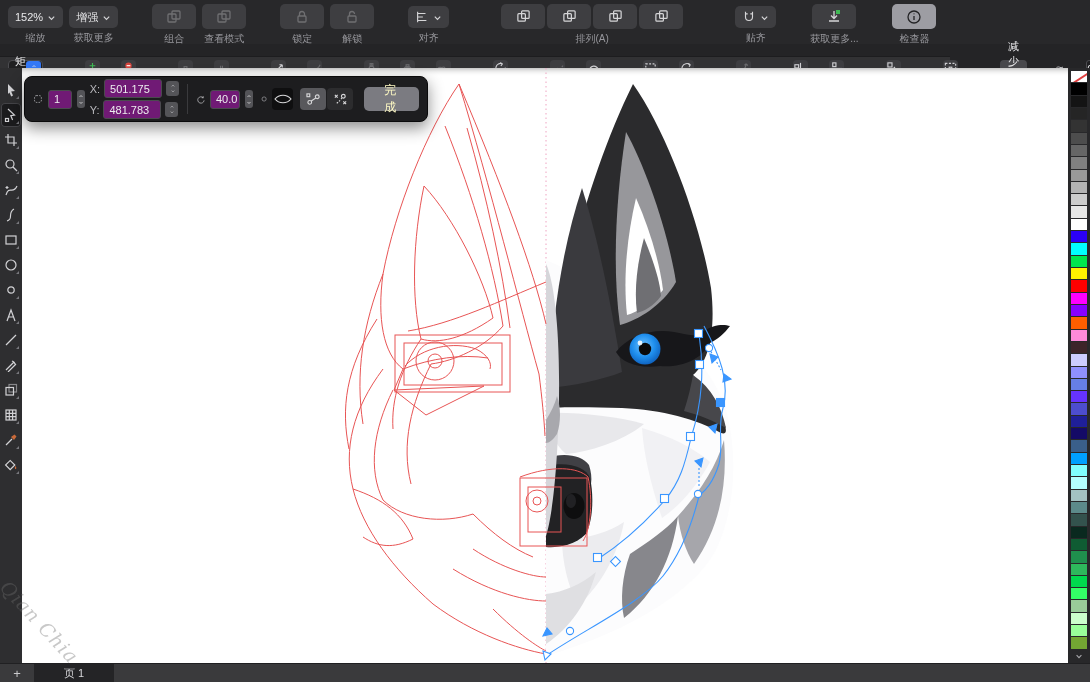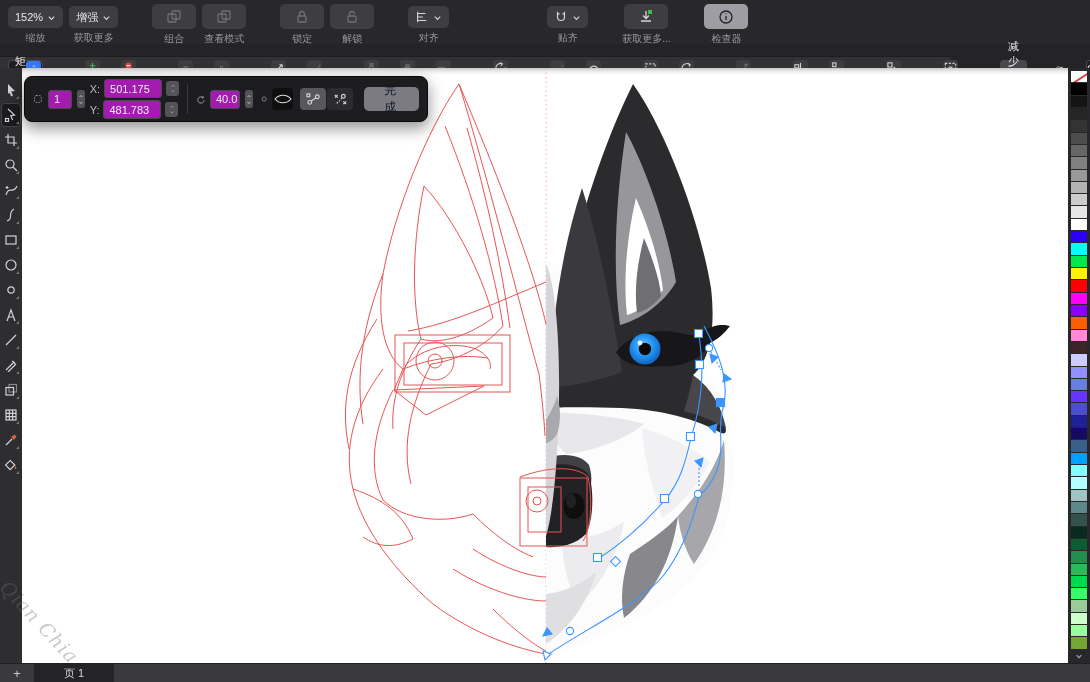--- a/index.html
+++ b/index.html
@@ -64,28 +64,28 @@
   .watermark { position:absolute; left:-10px; top:508px; font-family:"DejaVu Serif", serif;
     font-style:italic; font-size:19px; color:rgba(110,110,110,.38);
     transform:rotate(47deg); transform-origin:left top; letter-spacing:1px; }
 
   
   .fpanel { position:absolute; left:2px; top:8px; width:404px; height:46px;
     background:#1d1d1f; border:1px solid #0a0a0b; border-radius:8px;
     box-shadow:0 6px 16px rgba(0,0,0,.45); display:flex; align-items:center;
     padding:0 8px; gap:5px; color:#d8d8da; }
   .fpanel .lab { font-size:11px; color:#b9b9bd; }
-  .fin { height:19px; background:#a21caf; border:1px solid #4a4a4e; border-radius:3px;
+  .fin { height:19px; background:#701a75; border:1px solid #4a4a4e; border-radius:3px;
     color:#ececee; font-size:11px; display:flex; align-items:center; padding-left:5px; }
   .xycol { display:flex; flex-direction:column; gap:2px; }
   .xyrow { display:flex; align-items:center; gap:4px; }
   .vdiv { width:1px; height:30px; background:#3a3a3d; margin:0 3px; }
   .togg { width:26px; height:22px; border-radius:4px; display:flex; align-items:center; justify-content:center; }
   .togg svg { stroke:#d8d8da; fill:none; stroke-width:1.2; }
-  .done { height:24px; border-radius:5px; background:#7b7b81; color:#0f172a; font-size:12px;
+  .done { height:24px; border-radius:5px; background:#7b7b81; color:#fef9c3; font-size:12px;
     display:flex; align-items:center; justify-content:center; padding:0 20px; margin-left:6px; }
 
   
   .palette { position:absolute; right:0; top:68px; width:22px; bottom:19px;
     background:#28282a; display:flex; flex-direction:column; align-items:center; padding:3px 0 0 0; }
   .sw { width:16px; flex:1 1 auto; min-height:0; }
   .sw-none { background:#ffffff; position:relative; overflow:hidden; }
   .sw-none:before { content:""; position:absolute; left:-3px; top:6px; width:26px; height:2px;
     background:#e04040; transform:rotate(-33deg); }
   .palette-more { width:18px; height:14px; display:flex; align-items:center; justify-content:center; }
@@ -384,20 +384,45 @@
             <use href="#s-align"></use>
           </svg>
         <svg width="9" height="9">
             <use href="#s-chev"></use>
           </svg>
       </div>
       <div class="glabel">对齐</div>
     </div>
     <div class="sp2"></div>
     <div class="sp"></div>
+    <div class="tgroup">
+      <div class="row">
+        <div class="tbtn">
+            <svg width="15" height="15">
+              <use href="#s-2sq"></use>
+            </svg>
+          </div>
+        <div class="tbtn">
+            <svg width="15" height="15">
+              <use href="#s-2sq"></use>
+            </svg>
+          </div>
+        <div class="tbtn">
+            <svg width="15" height="15">
+              <use href="#s-2sq"></use>
+            </svg>
+          </div>
+        <div class="tbtn">
+            <svg width="15" height="15">
+              <use href="#s-2sq"></use>
+            </svg>
+          </div>
+      </div>
+      <div class="glabel">排列(A)</div>
+    </div>
     <div class="sp"></div>
     <div class="sp2"></div>
     <div class="tgroup">
       <div class="dd">
         <svg width="14" height="14">
             <use href="#s-magnet"></use>
           </svg>
         <svg width="9" height="9">
             <use href="#s-chev"></use>
           </svg>

